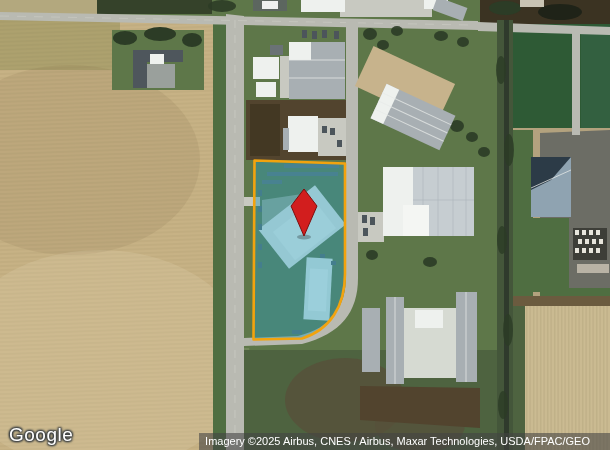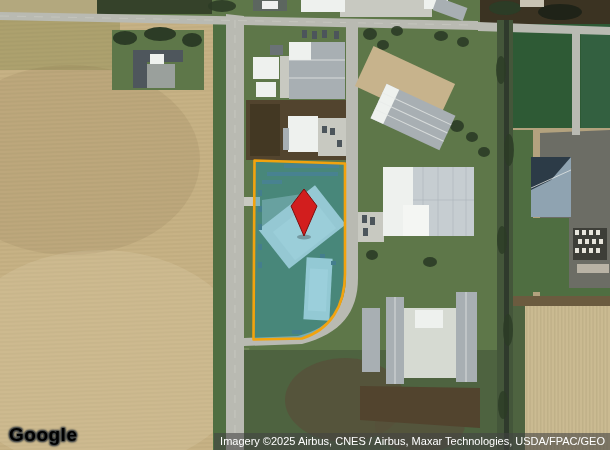--- a/index.html
+++ b/index.html
@@ -18,25 +18,25 @@
   .barn{fill:var(--barn-roof)} .barn-shadow{fill:var(--barn-shadow)}
   .field-green-e{fill:var(--field-green-e)}
   .car{fill:#4c555b}
   .ridge{stroke:#e8ebe9;stroke-width:1;opacity:.75}
   .grid{stroke:#aab3b8;stroke-width:.7;opacity:.8}
 
   .parcel-fill{fill:var(--parcel-fill);fill-opacity:.45;}
   .parcel-stroke{fill:none;stroke:var(--parcel-stroke);stroke-width:2.6;stroke-linejoin:round;}
   .pin-body{fill:var(--pin);stroke:var(--pin-dark);stroke-width:1;}
 
-  #google-logo{position:absolute;left:9px;bottom:4px;color:#000000;font-size:19px;font-weight:bold;
+  #google-logo{position:absolute;left:9px;bottom:4px;color:#ffffff;font-size:19px;font-weight:normal;
     letter-spacing:.5px;cursor:pointer;
     text-shadow:0 0 2px #3c4043,1px 1px 2px #3c4043,-1px -1px 2px #3c4043,1px -1px 2px #3c4043,-1px 1px 2px #3c4043;}
   #attribution-bar{position:absolute;right:0;bottom:0;background:rgba(68,68,68,.58);
-    color:#fff;font-size:11px;line-height:13px;padding:2px 5px 2px 6px;white-space:nowrap;}
+    color:#fff;font-size:11px;line-height:13px;padding:2px 20px 2px 6px;white-space:nowrap;}
 </style>
 </head>
 <body>
 
 <div id="stage">
 <svg id="map-svg" width="610" height="450" viewBox="0 0 610 450">
   <defs>
     <pattern id="rowsH" width="4" height="4" patternUnits="userSpaceOnUse" patternTransform="rotate(-2)">
       <line x1="0" y1="2" x2="4" y2="2" stroke="#8d7a52" stroke-width="1" opacity="0.20"></line>
     </pattern>

